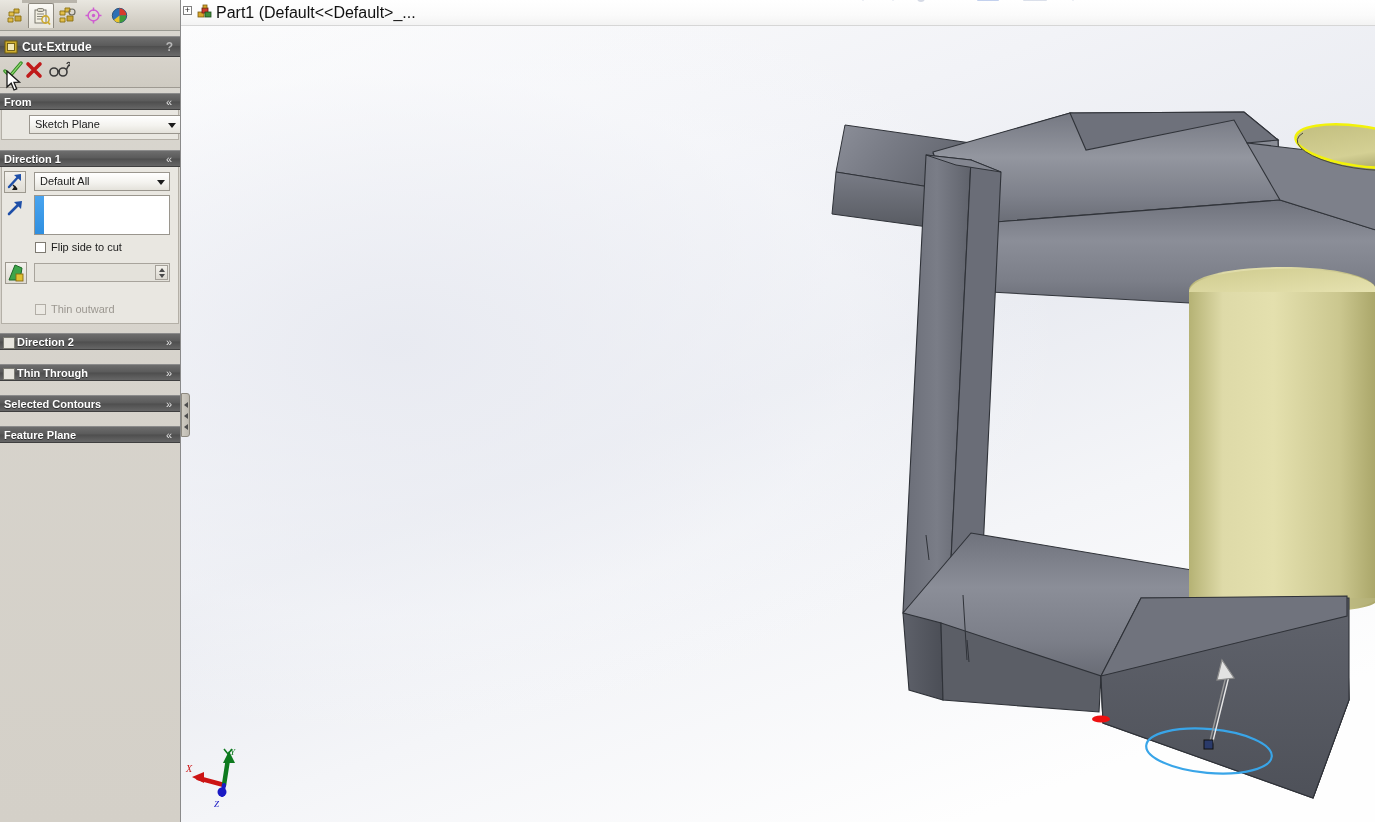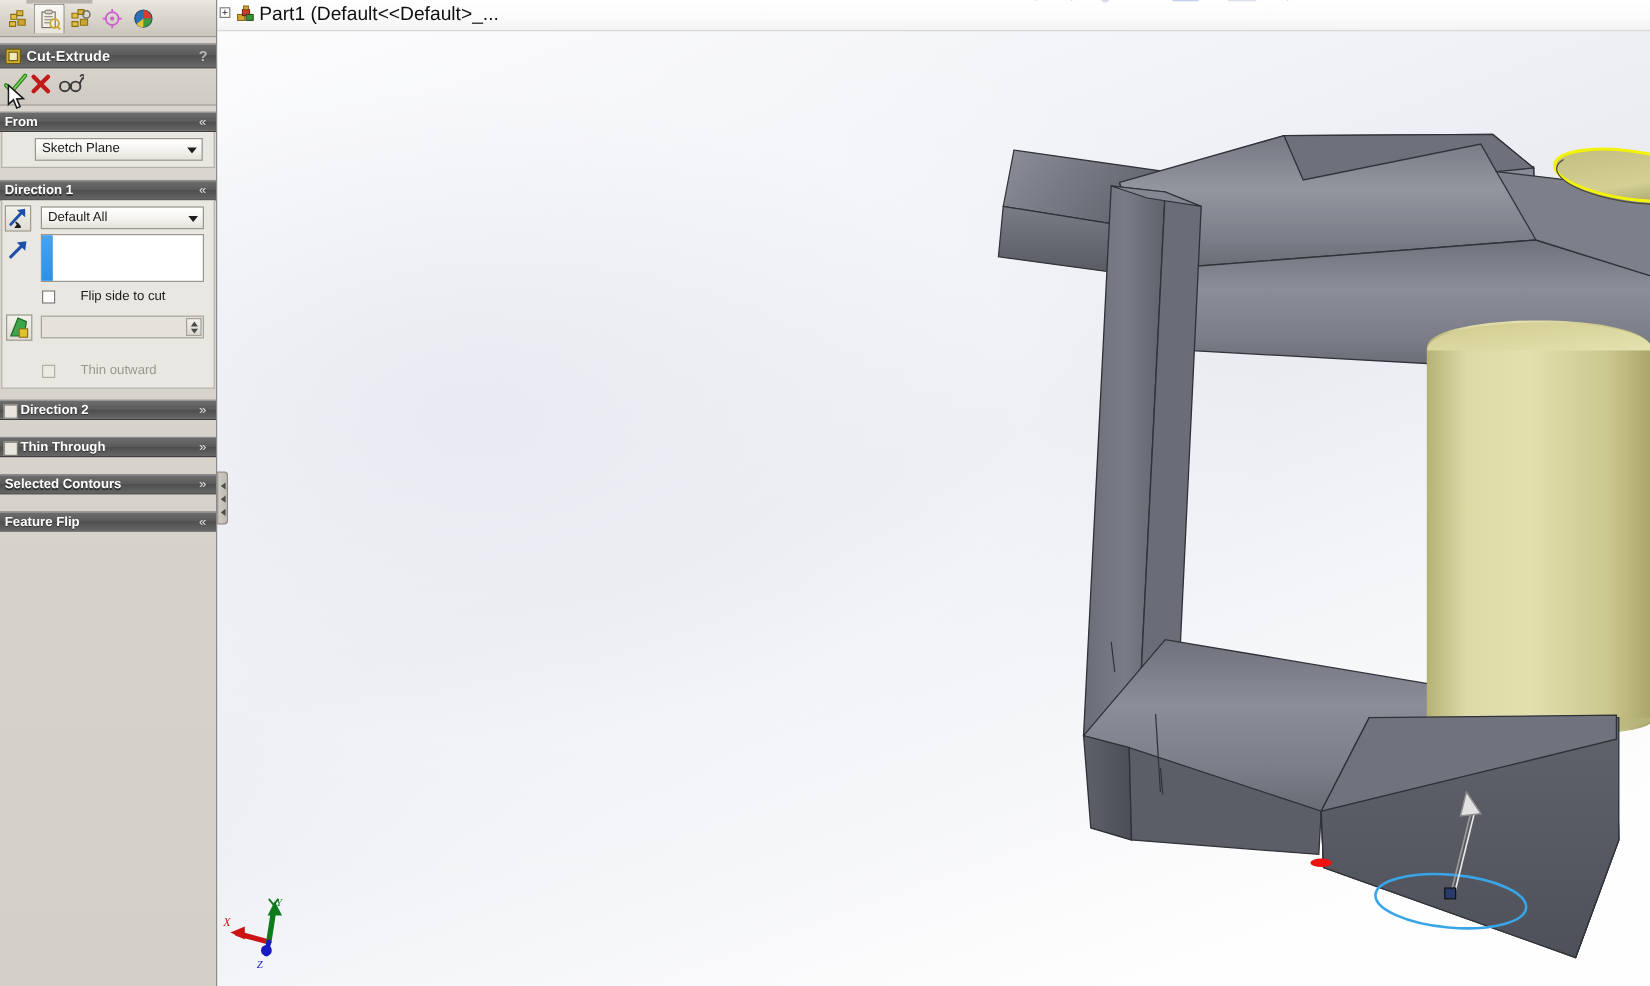--- a/index.html
+++ b/index.html
@@ -198,21 +198,21 @@
     border-radius: 50%;
     background: radial-gradient(circle at 40% 35%, #ffffff 0%, #f0eeE8 60%, #dedbd3 100%);
     border: 1px solid #7e7a72;
     box-sizing: border-box;
   }
   .radio .dot {
     position:absolute; left:2px; top:2px; width:5px; height:5px;
     border-radius:50%; background:#1b6fc4;
   }
   .chklabel {
-    position:absolute; left:32px; top:0;
+    position:absolute; left:16px; top:0;
     font-size: 11px; color: #1c1c1c; white-space: nowrap; text-align: center;
   }
   .chklabel.disabled { color: #9b9790; }
 
   
   .side-ico {
     position:absolute; width: 22px; height: 22px;
   }
   .side-ico.framed {
     background: linear-gradient(to bottom,#f3f1ec,#dfdcd4);
@@ -575,21 +575,21 @@
 
     <svg id="cursor" viewBox="0 0 18 24">
       <path d="M1,1 L1,17 L5.2,13.2 L8,20 L10.7,18.9 L8,12.4 L13.5,12.2 Z" fill="#ffffff" stroke="#1a1a1a" stroke-width="1.3"></path>
     </svg>
 
     <div class="sec-head" style="top:93px;">
       <span class="sh-label">From</span>
       <span class="sh-chev">«</span>
     </div>
     <div class="sec-body" style="top:110px; height:30px;">
-      <div class="combo" style="left:27px; top:5px; width:140px;">
+      <div class="combo" style="left:27px; top:5px; width:152px;">
         <span class="cvalue">Sketch Plane</span>
         <span class="carrow"></span>
       </div>
     </div>
 
     <div class="sec-head" style="top:150px;">
       <span class="sh-label">Direction 1</span>
       <span class="sh-chev">«</span>
     </div>
     <div class="sec-body" style="top:167px; height:157px;">
@@ -654,21 +654,21 @@
       <span class="sh-label">Thin Through</span>
       <span class="sh-chev">»</span>
     </div>
 
     <div class="sec-head" style="top:395px;">
       <span class="sh-label">Selected Contours</span>
       <span class="sh-chev">»</span>
     </div>
 
     <div class="sec-head" style="top:426px;">
-      <span class="sh-label">Feature Flip</span>
+      <span class="sh-label">Feature Plane</span>
       <span class="sh-chev">«</span>
     </div>
   </div>
 
   <div id="splitter">
     <span class="sp-arrow" style="top:8px;"></span>
     <span class="sp-arrow" style="top:19px;"></span>
     <span class="sp-arrow" style="top:30px;"></span>
   </div>
 

